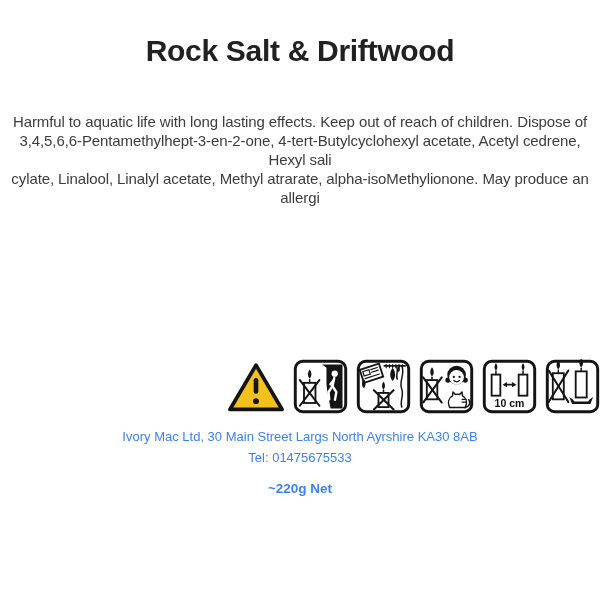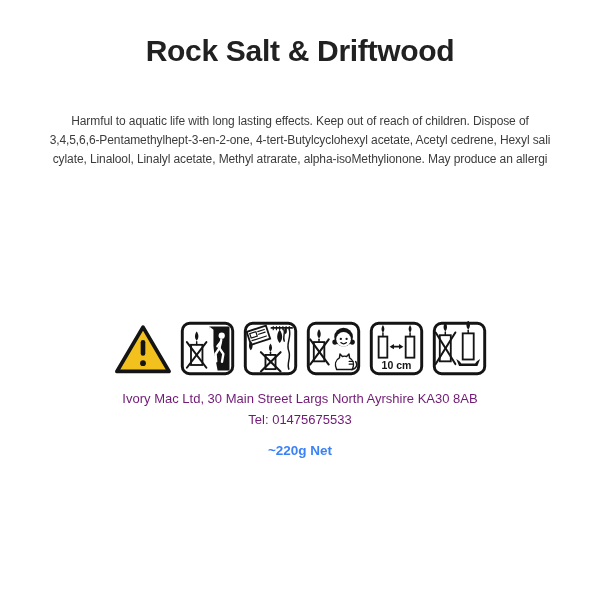--- a/index.html
+++ b/index.html
@@ -6,38 +6,38 @@
   body{
     width:600px;height:600px;overflow:hidden;background:#ffffff;
     font-family:"Liberation Sans","DejaVu Sans",sans-serif;color:#3c3c3c;
   }
   .page{width:600px;height:600px;text-align:center;}
   .title{
     margin:34px 0 0 0;font-size:30px;font-weight:700;letter-spacing:-0.3px;
     color:#212121;
   }
   .hazard{
-    margin-top:44px;font-size:12px;letter-spacing:-0.1px;line-height:19px;
+    margin-top:44px;font-size:15px;letter-spacing:-0.1px;line-height:19px;
     color:#3c3c3c;
   }
   .icons-row{
-    margin-top:152px;display:flex;justify-content:center;align-items:flex-end;gap:8px;
+    margin-top:152px;display:flex;justify-content:flex-end;align-items:flex-end;gap:8px;
   }
   .icons-row svg{display:block;}
   
   .frame{fill:#ffffff;stroke:#141414;stroke-width:3.2;}
   .cb{fill:#ffffff;stroke:#141414;stroke-width:2;}
   .k{stroke:#141414;stroke-width:2;fill:none;stroke-linecap:round;stroke-linejoin:round;}
   .k1{stroke:#141414;stroke-width:1.3;fill:none;stroke-linecap:round;}
   .k16{stroke:#141414;stroke-width:1.6;fill:none;stroke-linecap:round;stroke-linejoin:round;}
   .x{stroke:#141414;stroke-width:2.2;fill:none;stroke-linecap:round;}
   .kf{fill:#141414;stroke:none;}
   .w{stroke:#ffffff;stroke-width:2.6;fill:none;stroke-linecap:round;stroke-linejoin:round;}
   .dist-text{font-family:"Liberation Sans","DejaVu Sans",sans-serif;font-size:11.5px;font-weight:700;fill:#141414;}
-  .footer{margin-top:12px;font-size:13px;line-height:21px;color:#701a75;}
+  .footer{margin-top:12px;font-size:13px;line-height:21px;color:#3b82f6;}
   .net{margin-top:13px;font-size:13.5px;font-weight:700;color:#3b82f6;}
 </style>
 </head>
 <body>
 
 <div class="page">
 
   <h1 class="title">Rock Salt &amp; Driftwood</h1>
 
   <div class="hazard">

